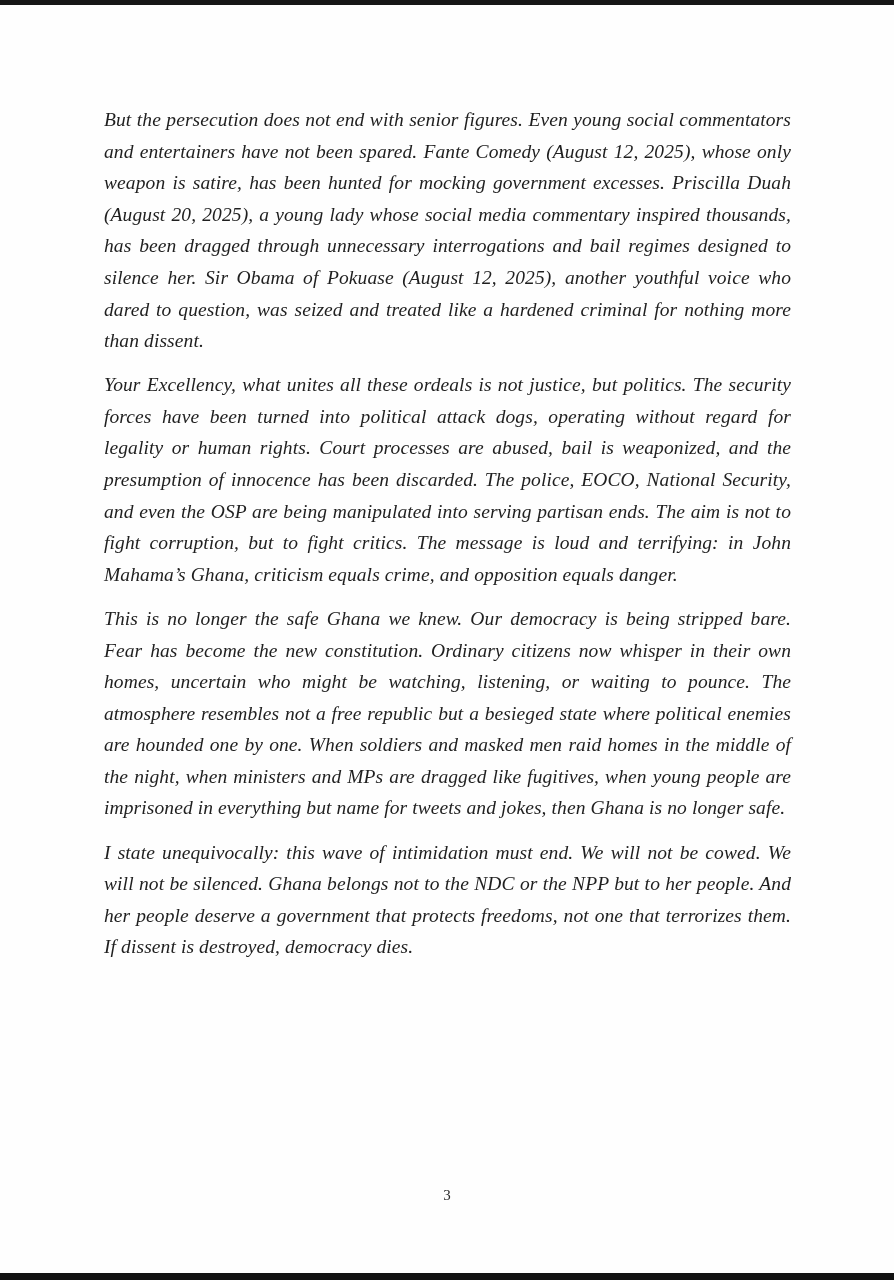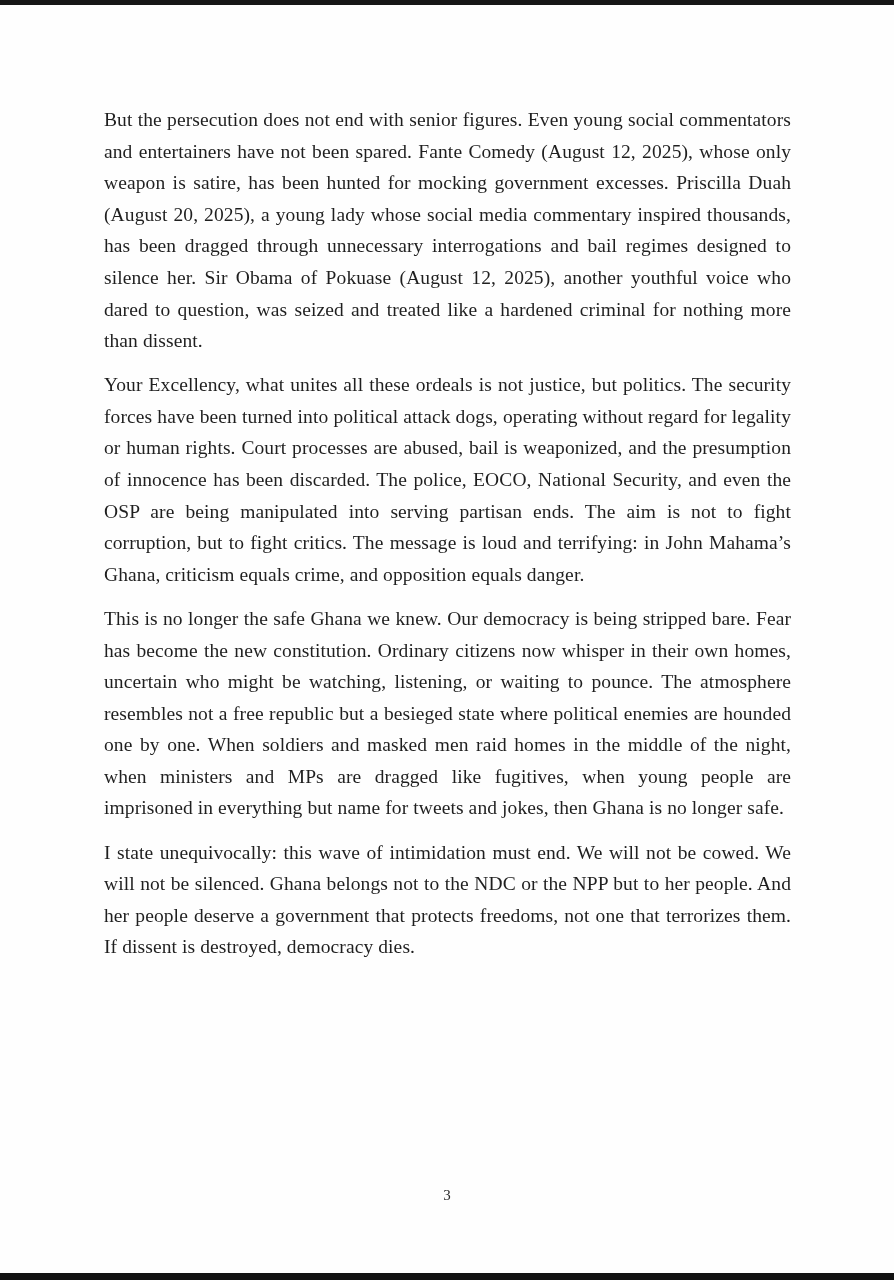--- a/index.html
+++ b/index.html
@@ -33,20 +33,21 @@
     left: 104px;
     width: 687px;
     color: #1f1f1f;
     font-size: 19.5px;
     line-height: 31.6px;
     text-align: justify;
     letter-spacing: 0.1px;
   }
   .page-body p {
     margin: 0 0 12.5px 0;
+    font-style: italic;
   }
   .page-number {
     position: absolute;
     top: 1184px;
     left: 0;
     width: 100%;
     text-align: center;
     color: #2a2a2a;
     font-size: 15px;
     line-height: 22px;

